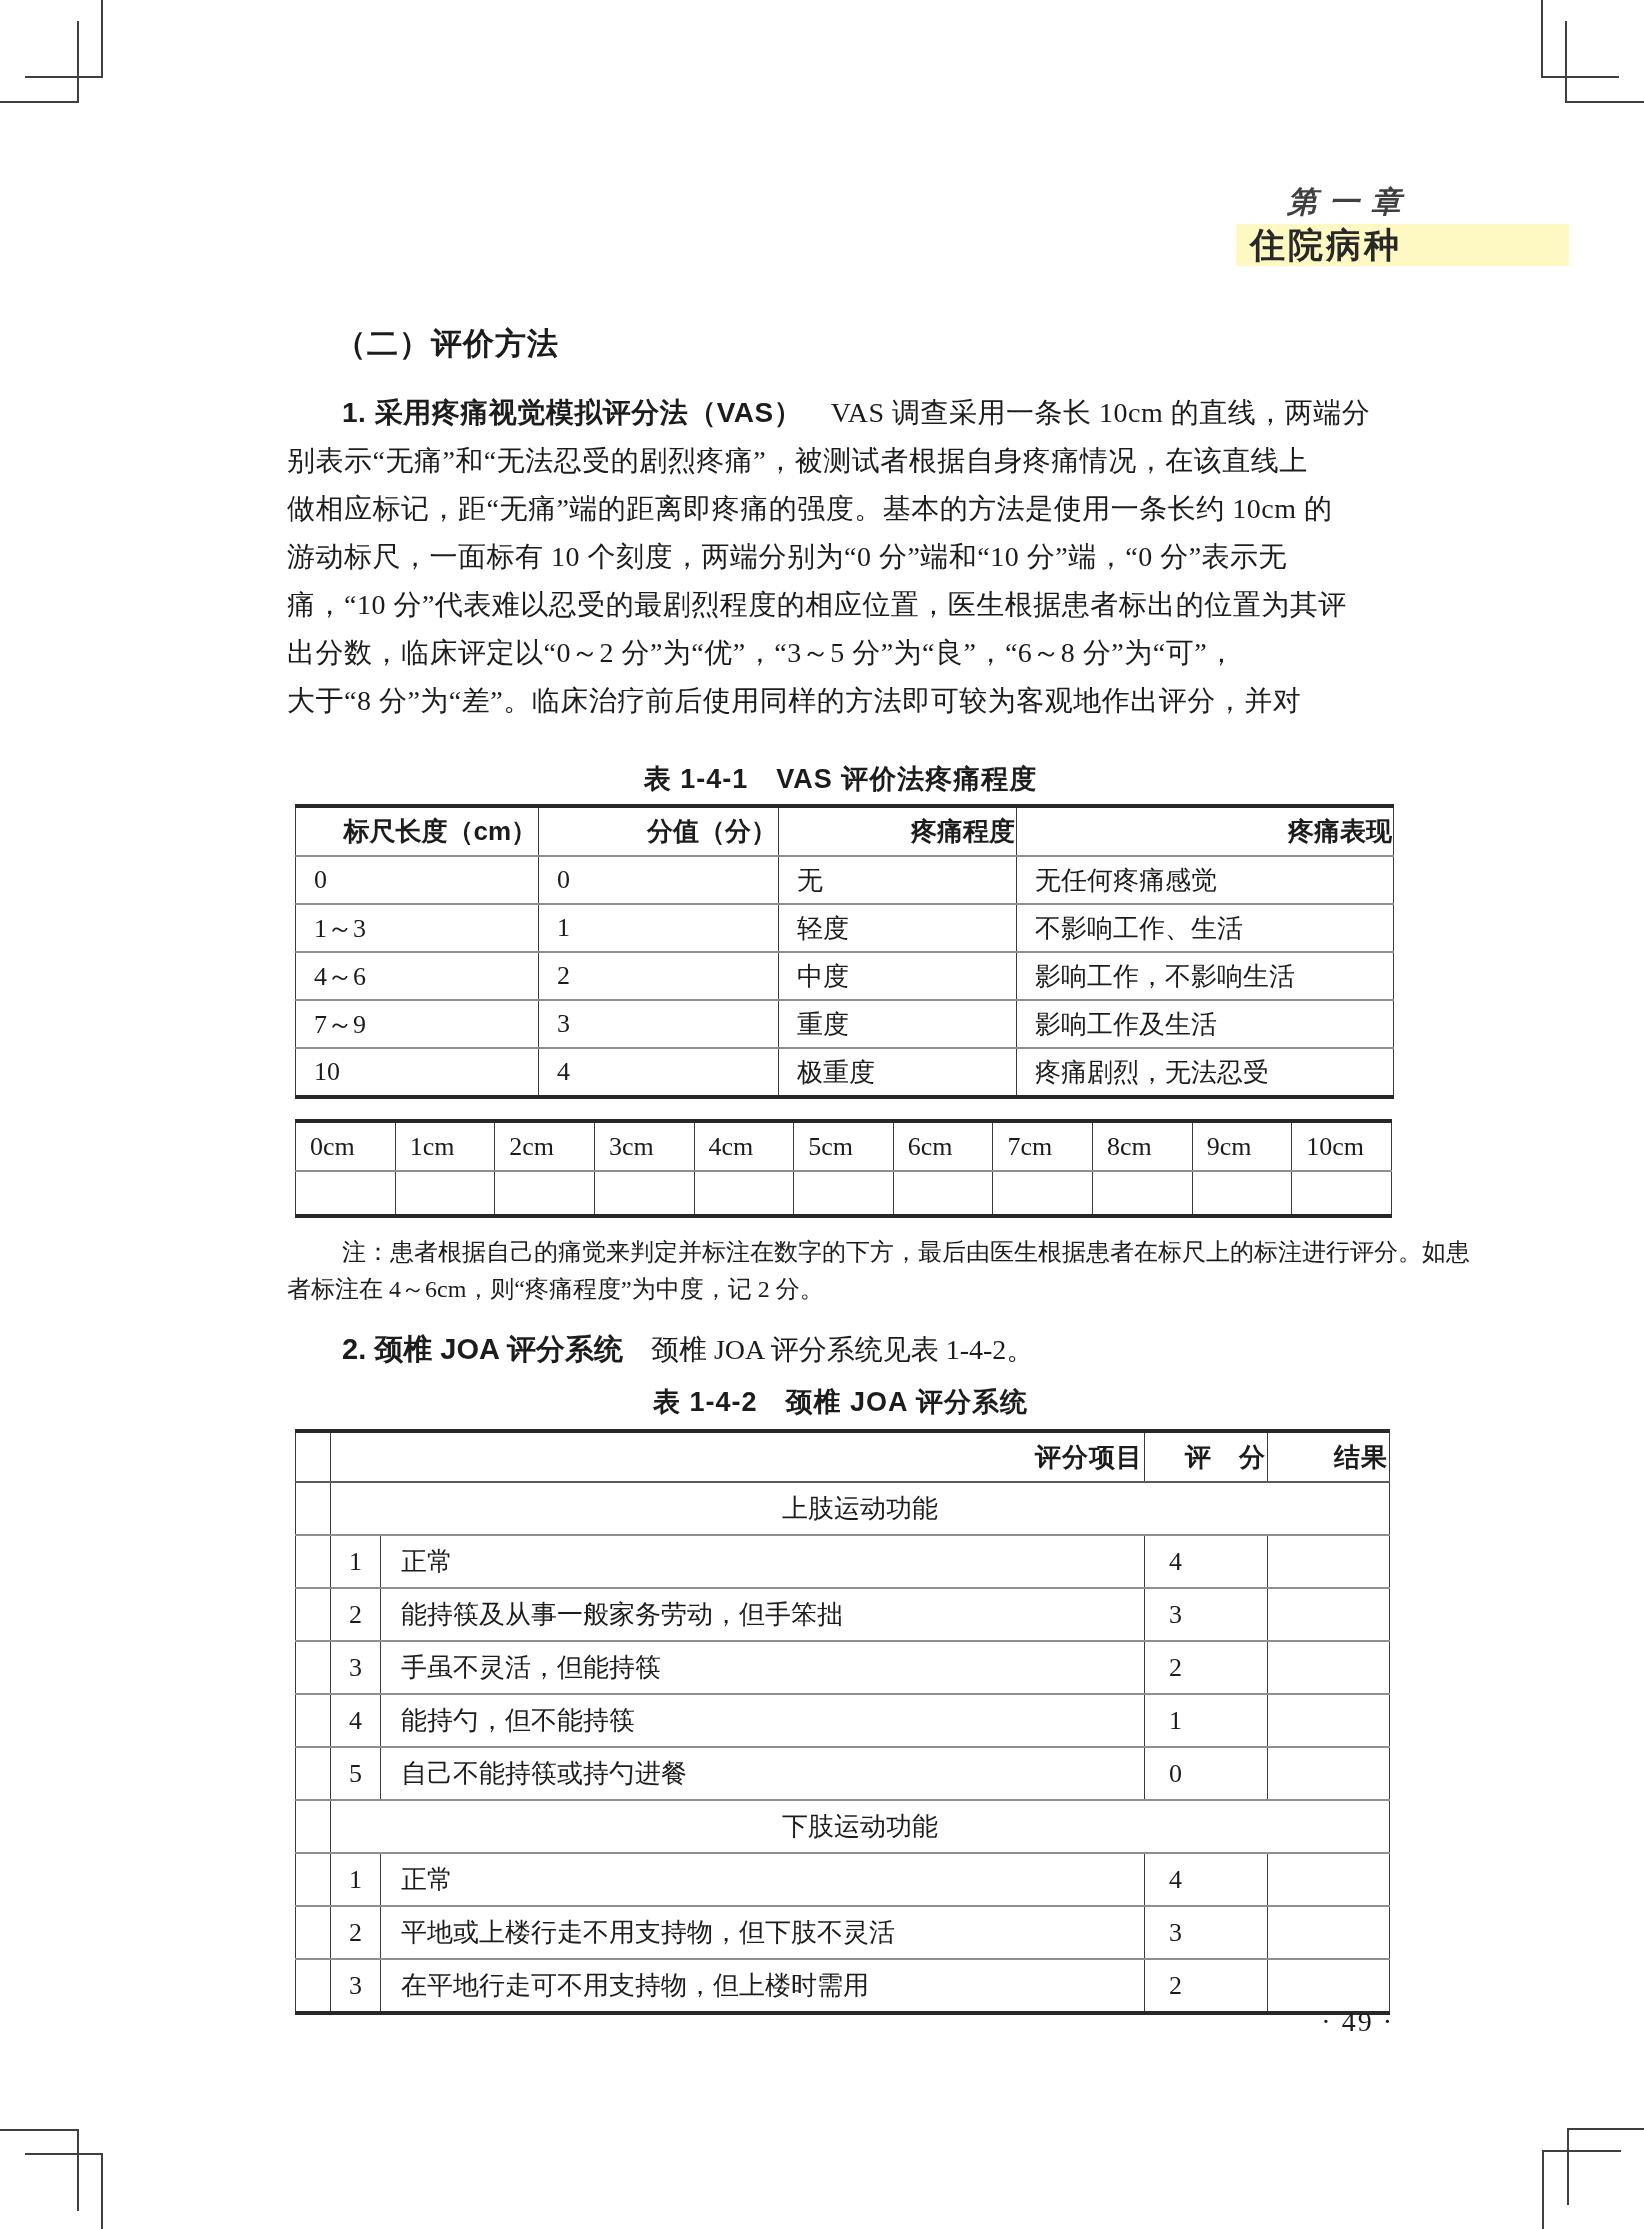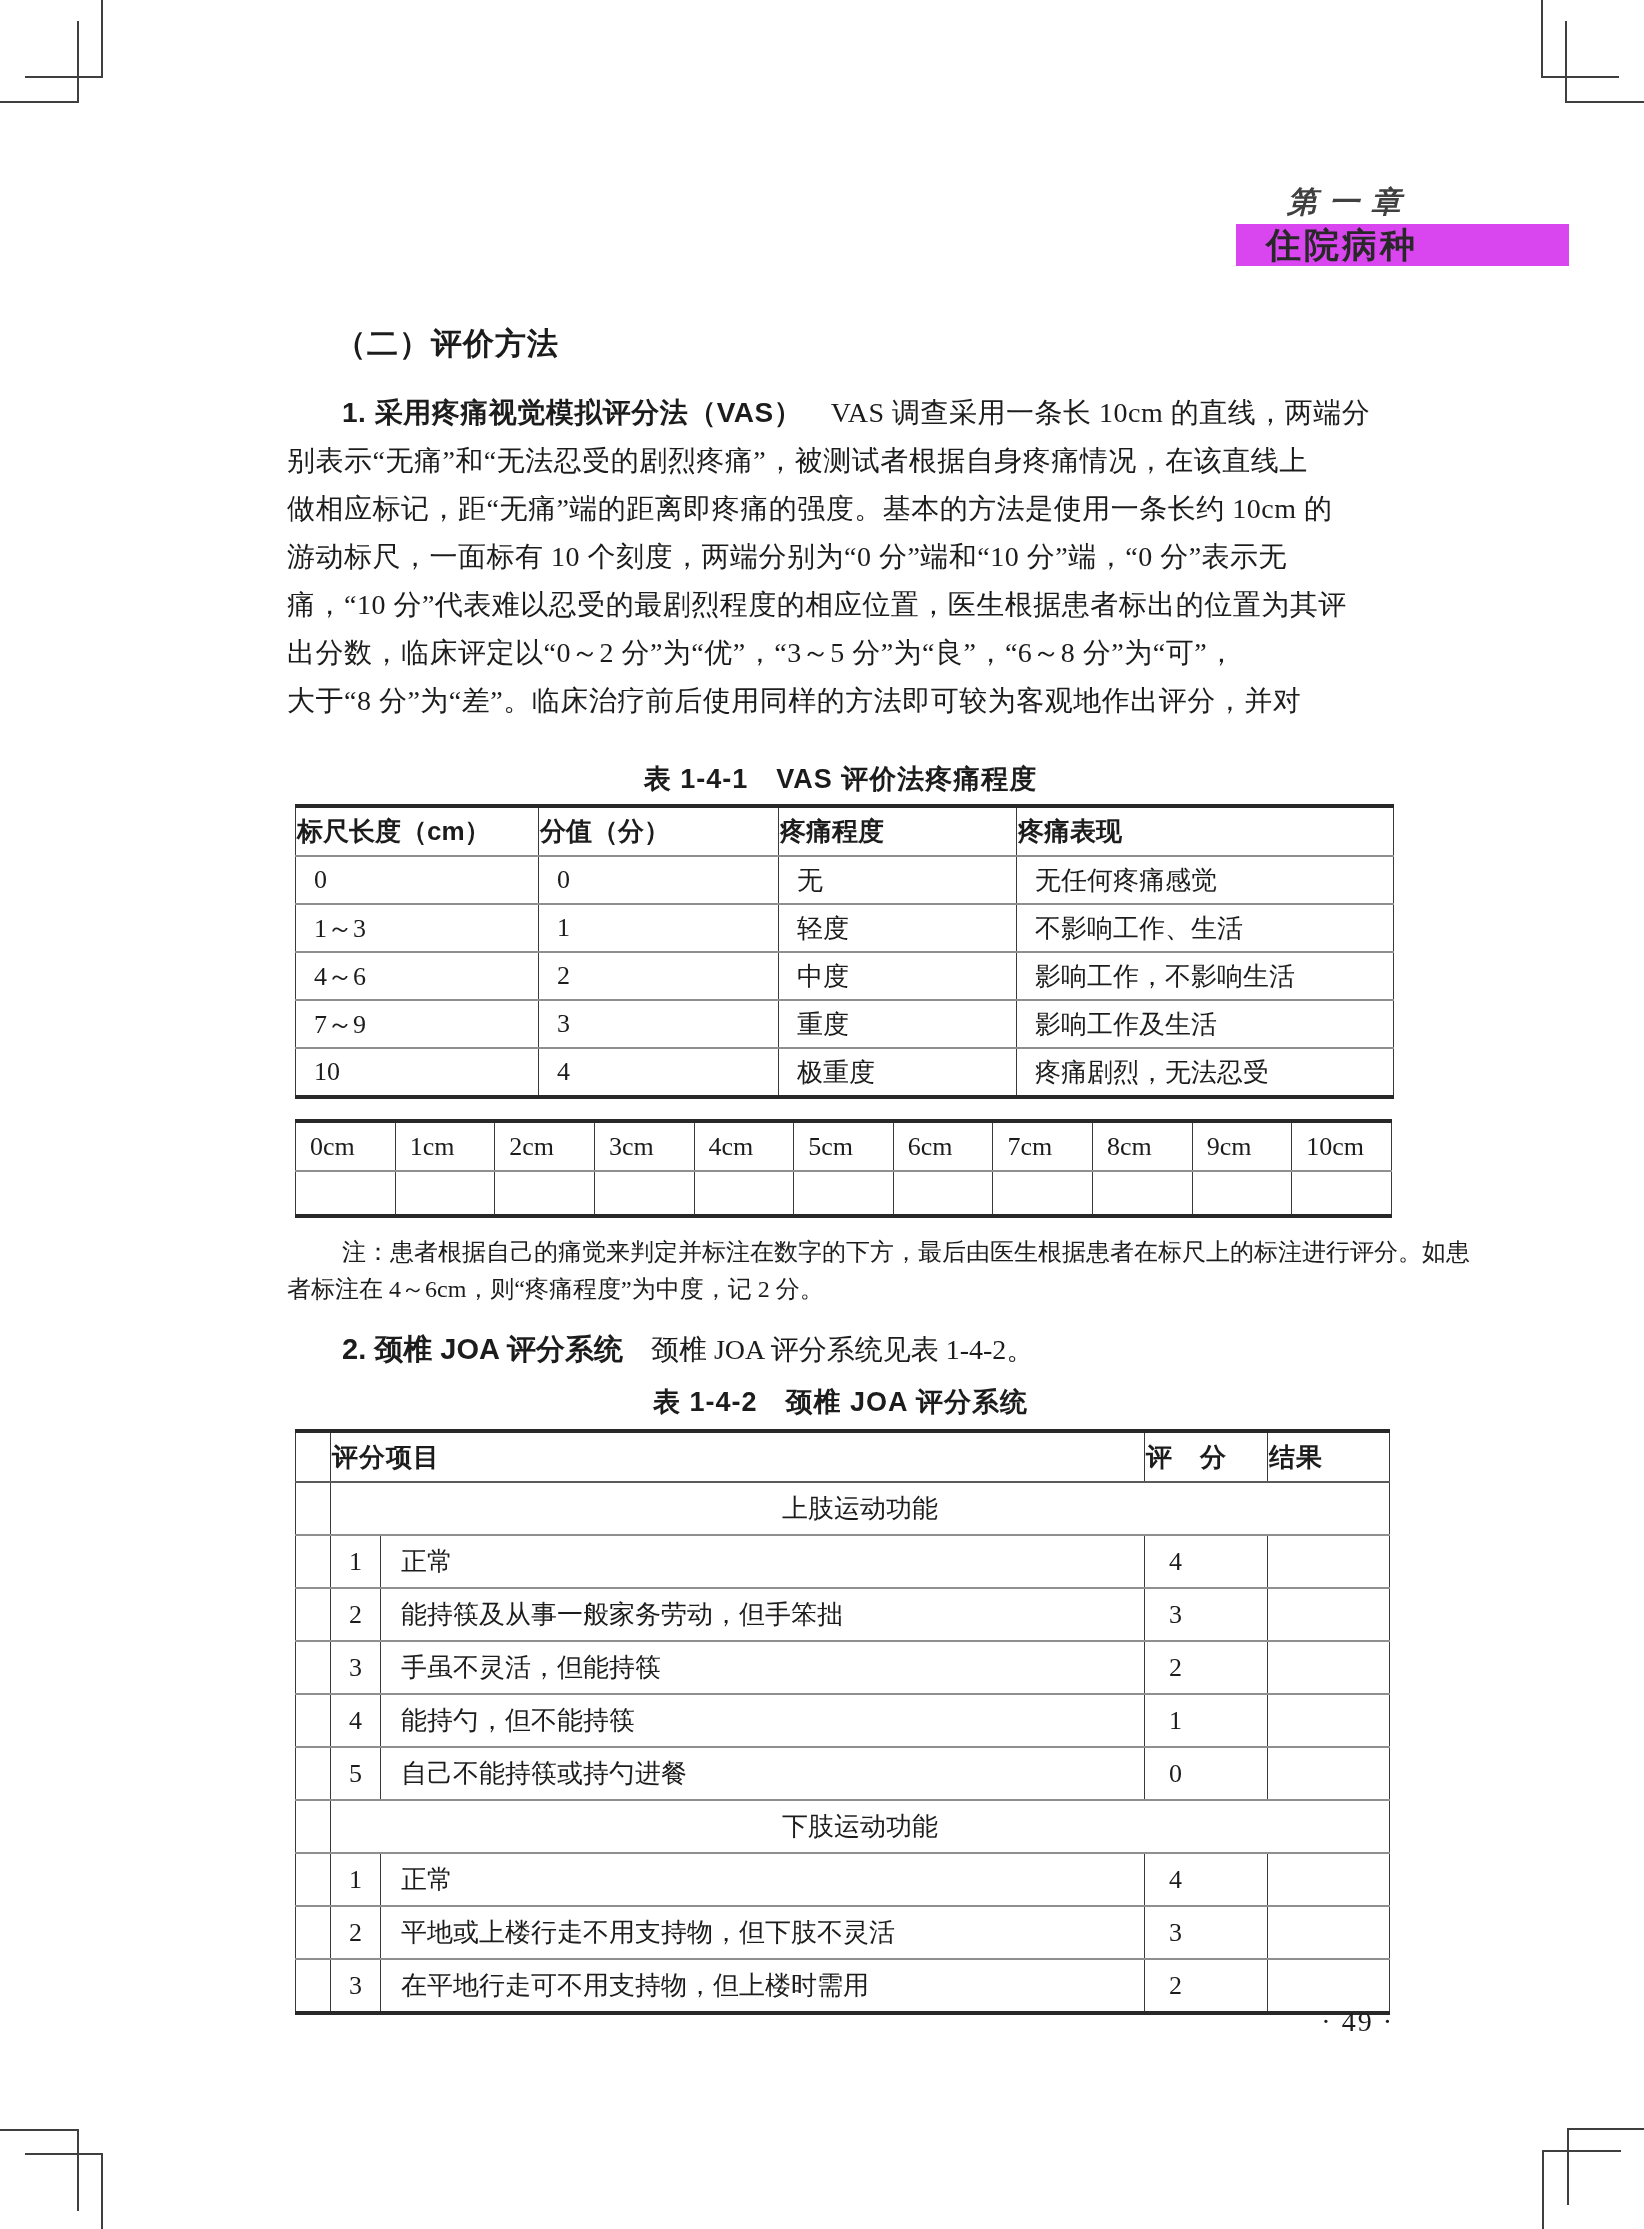--- a/index.html
+++ b/index.html
@@ -21,42 +21,42 @@
   .cm-br-a{right:0;top:2128px;width:77px;height:77px;border-left-width:2px;border-top-width:2px;}
   .cm-br-b{right:23px;top:2150px;width:79px;height:79px;border-left-width:2px;border-top-width:2px;}
 
   
   .chapter-label{
     position:absolute;left:1287px;top:182px;font-size:30px;font-style:italic;
     letter-spacing:12px;color:#404040;font-weight:600;white-space:nowrap;
   }
   .chapter-bar{
     position:absolute;left:1236px;top:224px;width:333px;height:42px;
-    background:#d946ef;line-height:42px;padding-left:30px;box-sizing:border-box;
+    background:#fef9c3;line-height:42px;padding-left:14px;box-sizing:border-box;
     font-size:35px;letter-spacing:3px;color:#282828;white-space:nowrap;
   }
 
   
   .sec-heading{position:absolute;left:335px;top:323px;font-size:31px;letter-spacing:1px;white-space:nowrap;}
   .para{position:absolute;left:287px;top:389px;width:1113px;font-size:28px;}
   .pline{height:48px;line-height:48px;white-space:nowrap;letter-spacing:0.5px;}
   .pline.first{padding-left:55px;}
   .lead{font-family:"Liberation Sans","DejaVu Sans",sans-serif;font-weight:700;font-size:28px;}
 
   .caption{position:absolute;left:287px;width:1107px;text-align:center;font-size:27px;letter-spacing:1px;}
   .caption1{top:761px;}
   .caption2{top:1384px;}
 
   
   table{border-collapse:collapse;table-layout:fixed;}
   .doc-table{position:absolute;left:295px;background:#fff;
     border-top:4px solid #282828;border-bottom:4px solid #282828;}
   .doc-table th,.doc-table td{border-left:1px solid #3a3a3a;border-right:1px solid #3a3a3a;overflow:hidden;}
   .doc-table th{font-size:26px;font-family:"Liberation Sans","DejaVu Sans",sans-serif;font-weight:700;
-    text-align:left;border-bottom:2px solid #8f8f8f;}
+    text-align:right;border-bottom:2px solid #8f8f8f;}
   .doc-table td{font-size:26px;border-bottom:2px solid #8f8f8f;}
 
   
   .t1{top:804px;width:1097px;}
   .t1 th{height:45px;}
   .t1 td{height:44px;padding-left:18px;}
   .t1 tbody tr:last-child td{border-bottom:none;}
 
   
   .ruler{top:1119px;width:1097px;border-radius:19px;}

